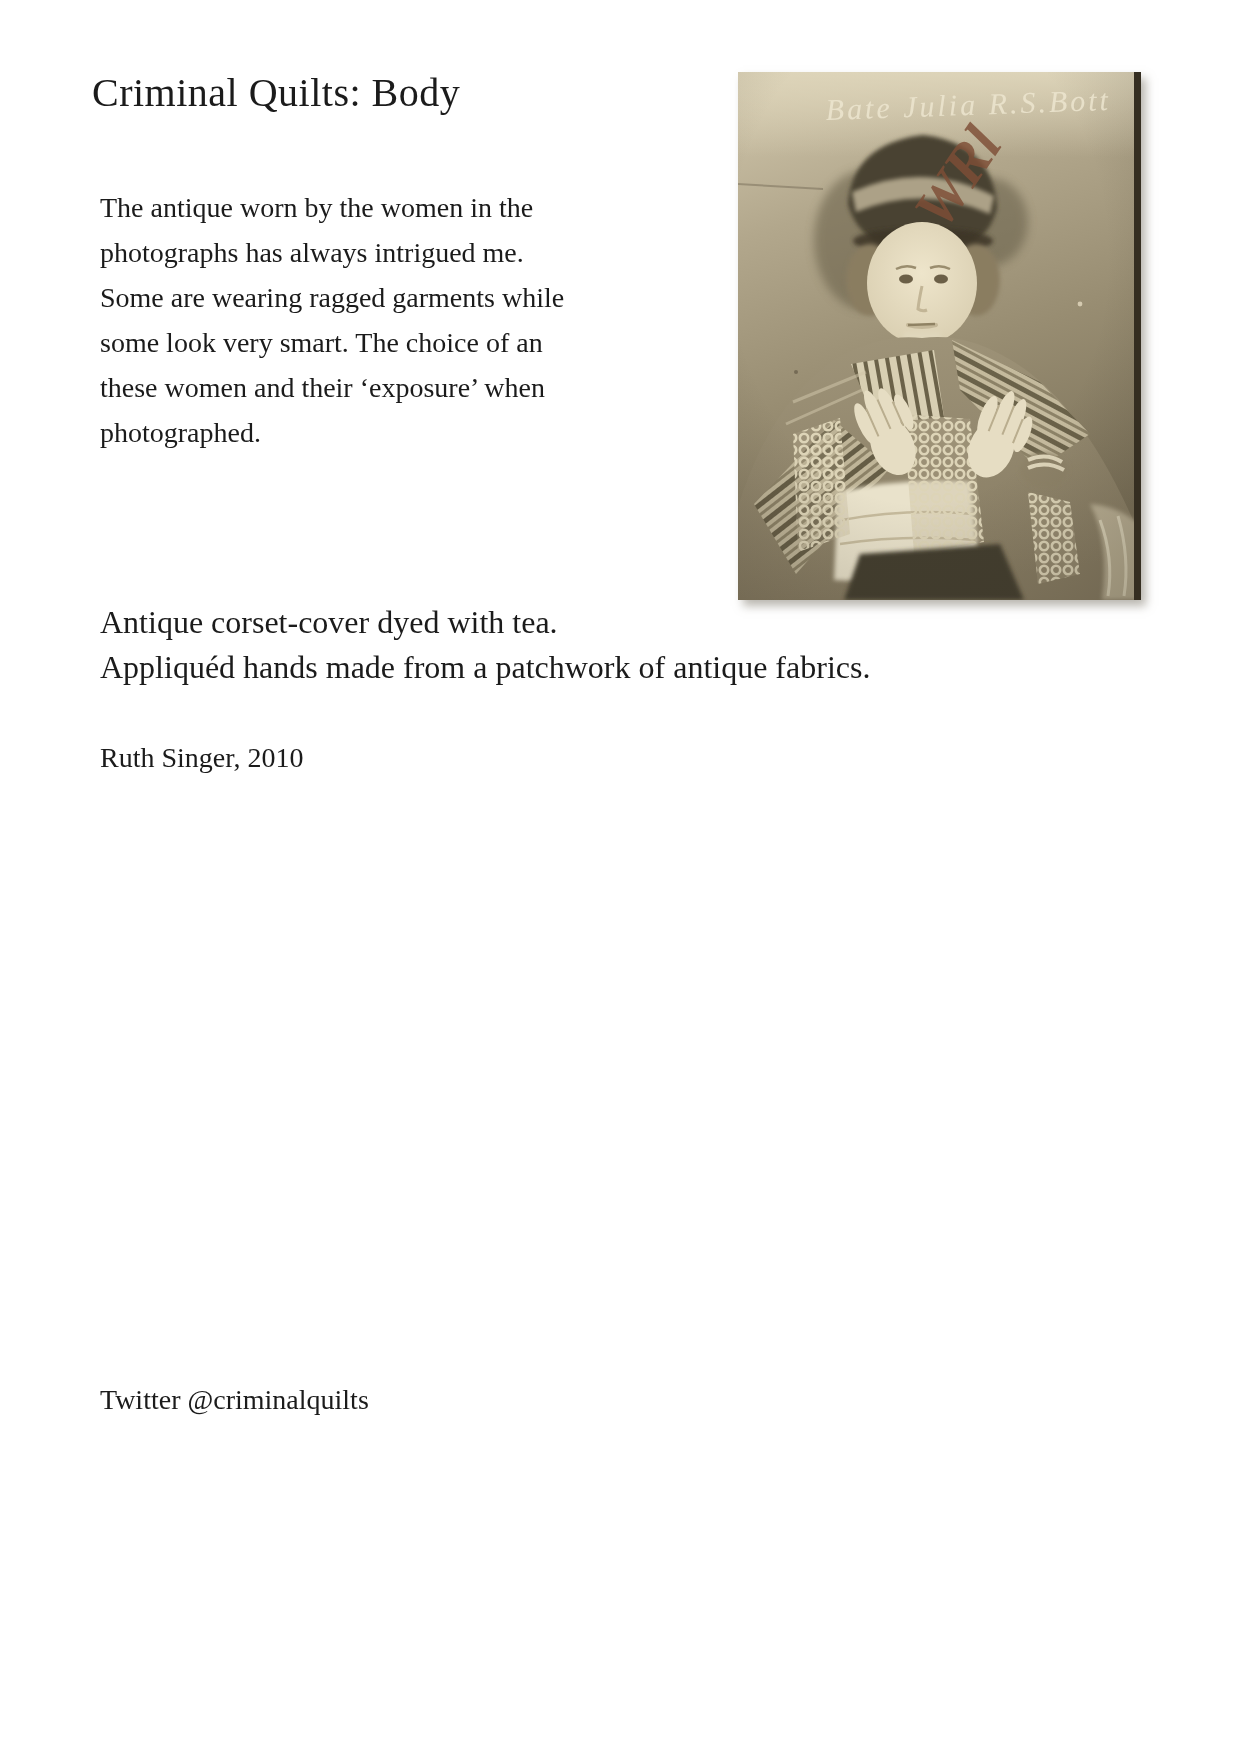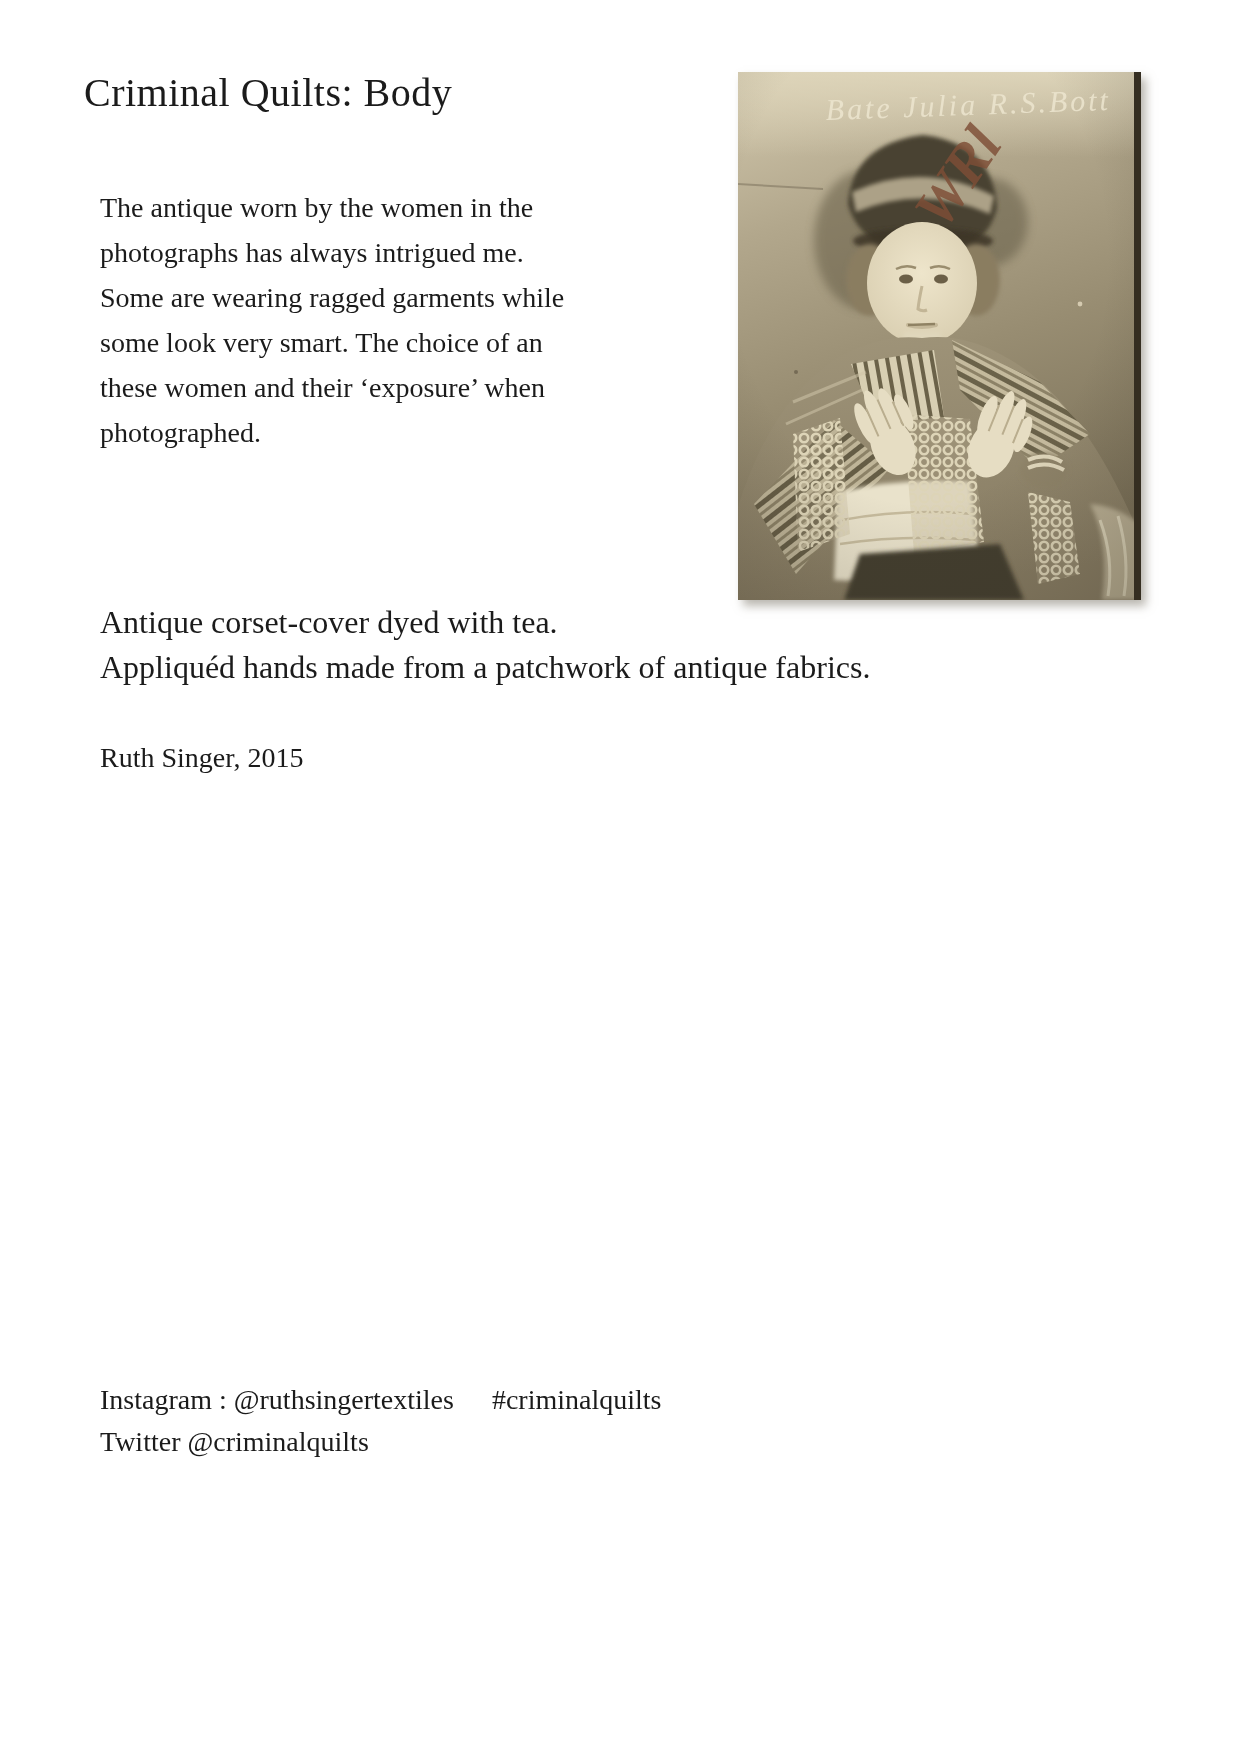--- a/index.html
+++ b/index.html
@@ -2,21 +2,21 @@
 <html><head>
 <meta charset="utf-8">
 <style>
   html,body{margin:0;padding:0;background:#ffffff;}
   .page{
     position:relative;width:1240px;height:1753px;background:#ffffff;
     font-family:"Liberation Serif","DejaVu Serif",serif;color:#1b1b1b;
     overflow:hidden;
   }
   .page-title{
-    position:absolute;left:84px;top:70px;margin:0;
+    position:absolute;left:92px;top:70px;margin:0;
     font-size:40px;font-weight:400;line-height:1.15;letter-spacing:.5px;
   }
   .intro{
     position:absolute;left:100px;top:185px;width:560px;
     font-size:28px;line-height:45px;
   }
   .intro .line{white-space:nowrap;}
   .photo-frame{
     position:absolute;left:738px;top:72px;width:403px;height:528px;margin:0;
     box-shadow:5px 6px 9px rgba(130,124,112,.55);
@@ -179,23 +179,20 @@
       <text x="88" y="44" font-family="Liberation Serif, DejaVu Serif, serif" font-style="italic" font-size="30" letter-spacing="3" fill="#efe8d2" opacity="0.8" transform="rotate(-2 200 44)">Bate Julia R.S.Bott</text>
       <text transform="translate(206 160) rotate(-56)" font-family="Liberation Serif, DejaVu Serif, serif" font-style="italic" font-weight="bold" font-size="58" fill="#7e4e36" opacity="0.82">WRl</text>
     </svg>
   </figure>
 
   <div class="caption">
     <div class="line">Antique corset-cover dyed with tea.</div>
     <div class="line">Appliquéd hands made from a patchwork of antique fabrics.</div>
   </div>
 
-  <div class="byline">Ruth Singer, 2015</div>
+  <div class="byline">Ruth Singer, 2010</div>
 
   <div class="social">
-    <div class="line">
-      <span>Instagram : @ruthsingertextiles</span><span class="hashtag">#criminalquilts</span>
-    </div>
     <div class="line">Twitter @criminalquilts</div>
   </div>
 
 
 </div>
 
 </body></html>

